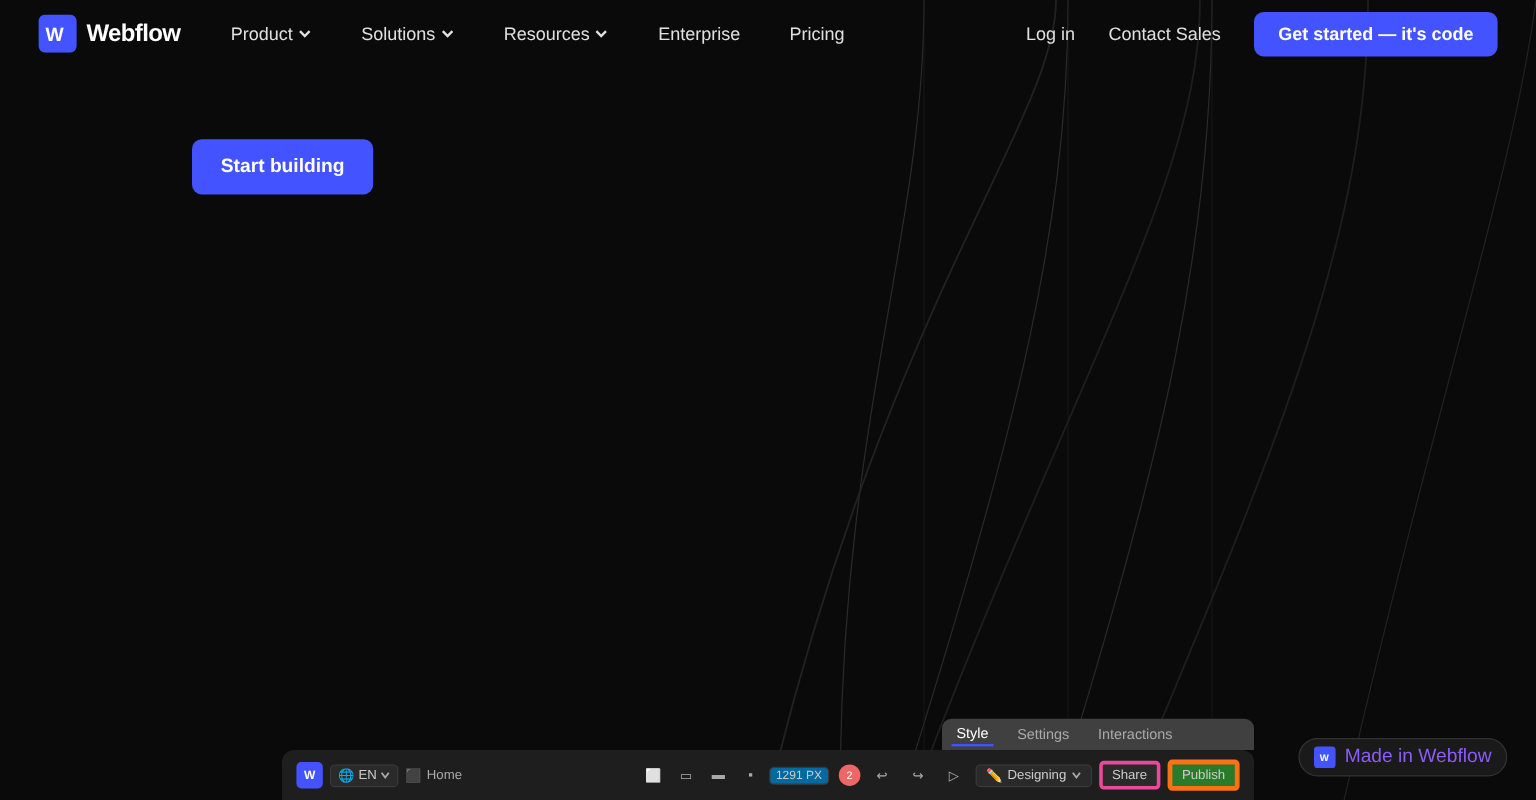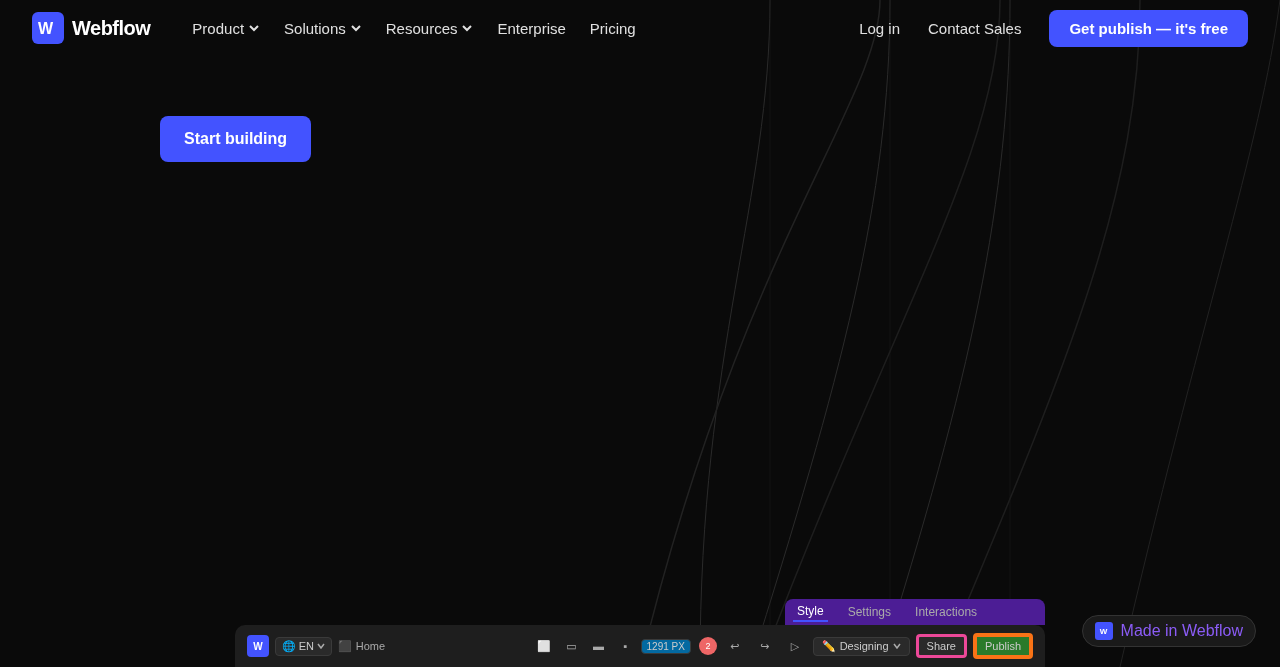--- a/index.html
+++ b/index.html
@@ -40,21 +40,21 @@
       height: 32px;
     }
     .logo-text {
       font-size: 20px;
       font-weight: 700;
       letter-spacing: -0.5px;
     }
     .nav-links {
       display: flex;
       align-items: flex-end;
-      gap: 4px;
+      gap: 21px;
     }
     .nav-link {
       display: flex;
       align-items: center;
       gap: 4px;
       padding: 6px 10px;
       font-size: 15px;
       color: #e0e0e0;
       cursor: pointer;
       border-radius: 6px;
@@ -231,21 +231,21 @@
       font-size: 11px;
       padding: 3px 8px;
       cursor: pointer;
     }
     .editor-panels {
       position: absolute;
       bottom: 42px;
       right: calc(50% - 405px);
       width: 260px;
       height: 26px;
-      background: #4c1d95;
+      background: #404040;
       border-radius: 8px 8px 0 0;
       display: flex;
       align-items: center;
       padding: 0 8px;
       gap: 16px;
       z-index: 20;
     }
     .panel-tab {
       font-size: 12px;
       color: #aaa;
@@ -359,21 +359,21 @@
         <span>Enterprise</span>
       </a>
       <a class="nav-link">
         <span>Pricing</span>
       </a>
     </div>
   </div>
   <div class="nav-right">
     <a class="nav-right-link">Log in</a>
     <a class="nav-right-link">Contact Sales</a>
-    <button class="btn-get-started">Get publish — it's free</button>
+    <button class="btn-get-started">Get started — it's code</button>
   </div>
 </nav>
 
 <section class="hero">
   <button class="btn-start-building">Start building</button>
 </section>
 
 <div class="editor-panels">
   <span class="panel-tab active">Style</span>
   <span class="panel-tab">Settings</span>

